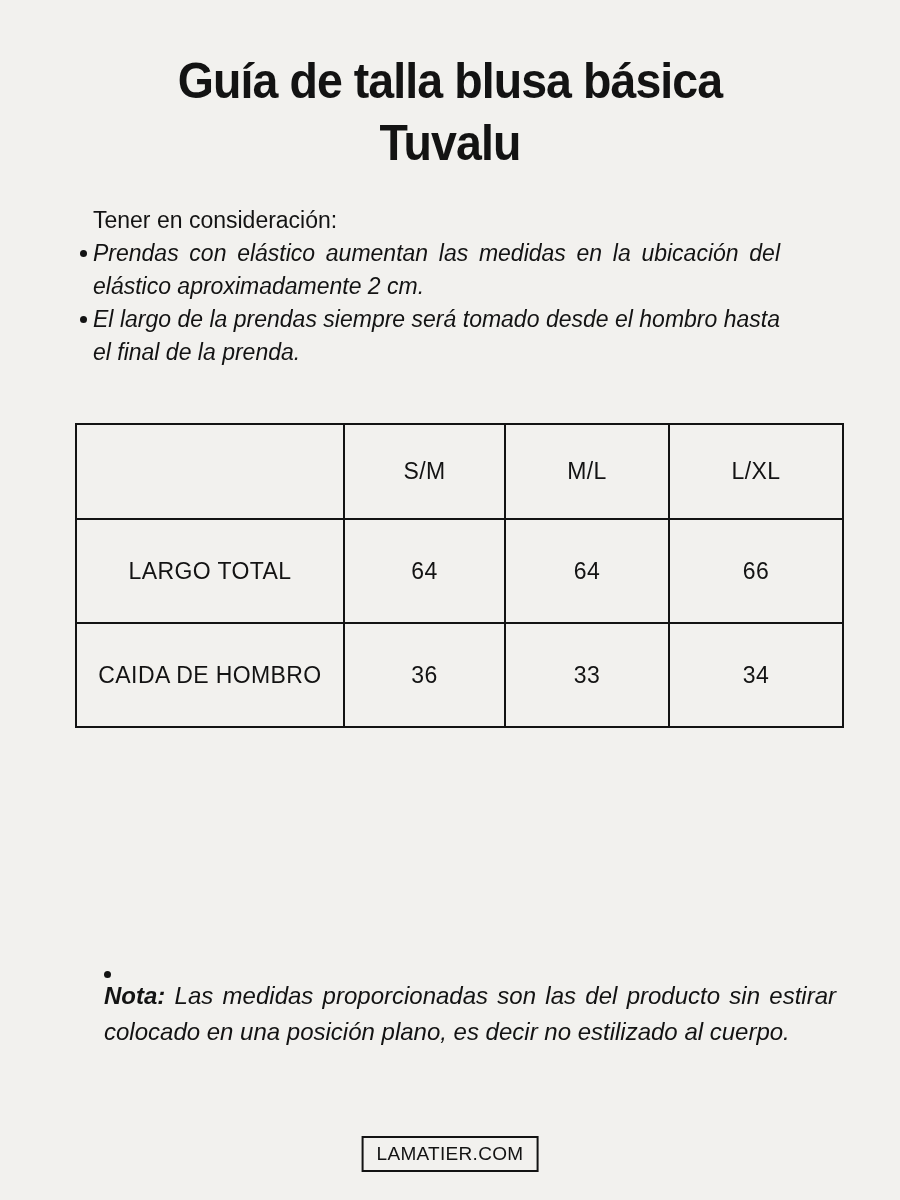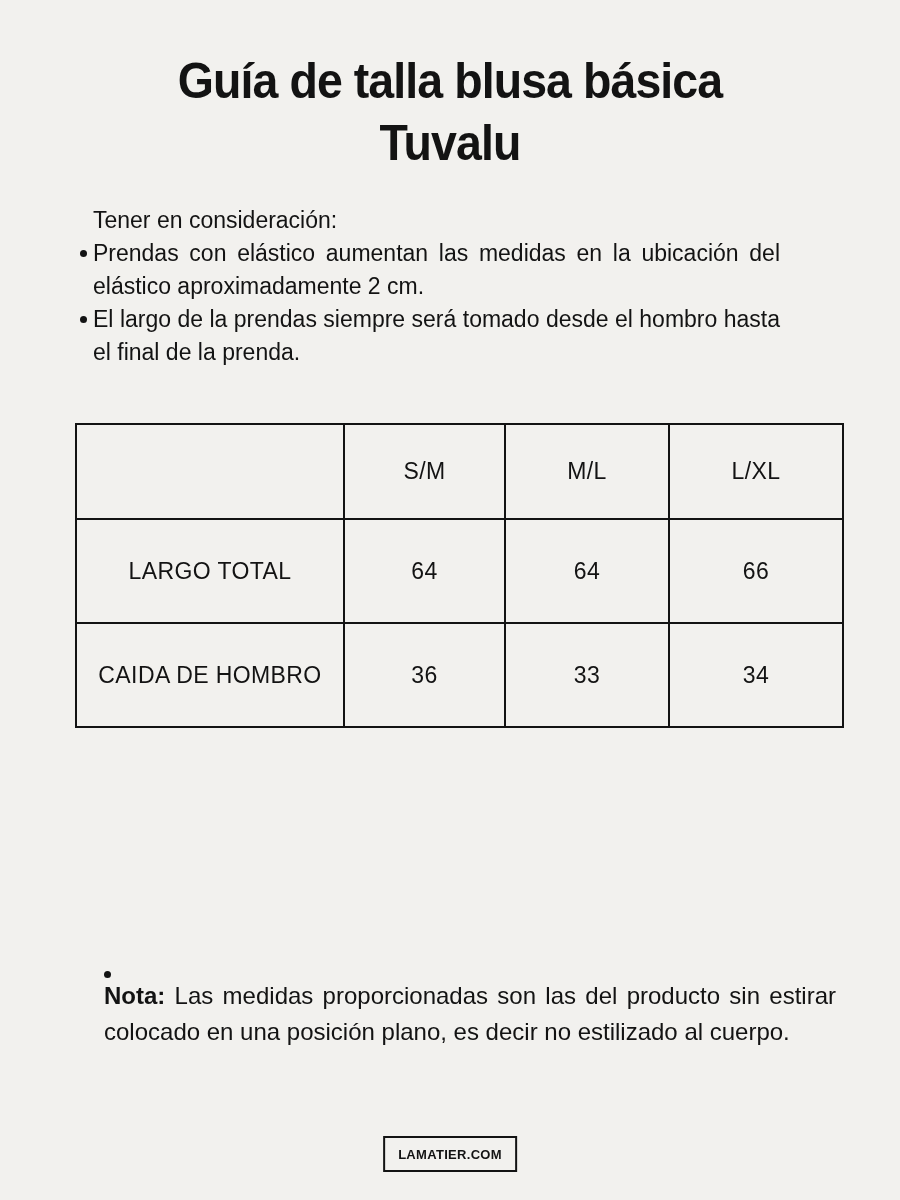--- a/index.html
+++ b/index.html
@@ -56,20 +56,21 @@
     width: 7px;
     height: 7px;
     border-radius: 50%;
     background: #131313;
     margin-top: 13px;
     margin-right: 6px;
   }
   .bullet-item p {
     flex: 1;
     text-align: justify;
+    font-style: italic;
   }
 
   
   .size-table {
     border-collapse: collapse;
     margin: 54px 0 0 75px;
     table-layout: fixed;
     width: 767px;
   }
   .size-table col:nth-child(1) { width: 268px; }
@@ -108,22 +109,22 @@
     position: absolute;
     left: 50%;
     top: 1136px;
     transform: translateX(-50%);
     border: 2.5px solid #131313;
     height: 36px;
     padding: 0 13px;
     display: flex;
     align-items: center;
     justify-content: flex-start;
-    font-size: 13px;
-    font-weight: 700;
+    font-size: 19px;
+    font-weight: 400;
     letter-spacing: 0.3px;
     white-space: nowrap;
   }
 </style>
 </head>
 <body style="background: rgb(242, 241, 238); color: rgb(19, 19, 19);">
 
 <div class="page">
 
   <h1 class="title">

